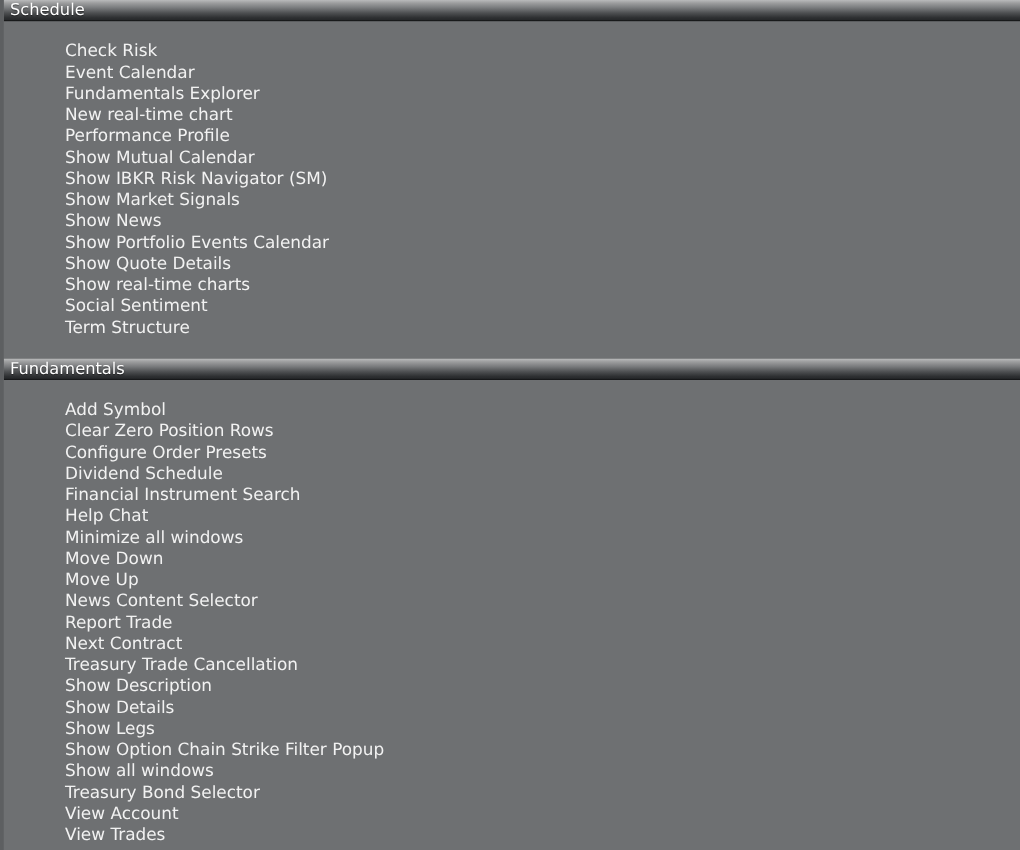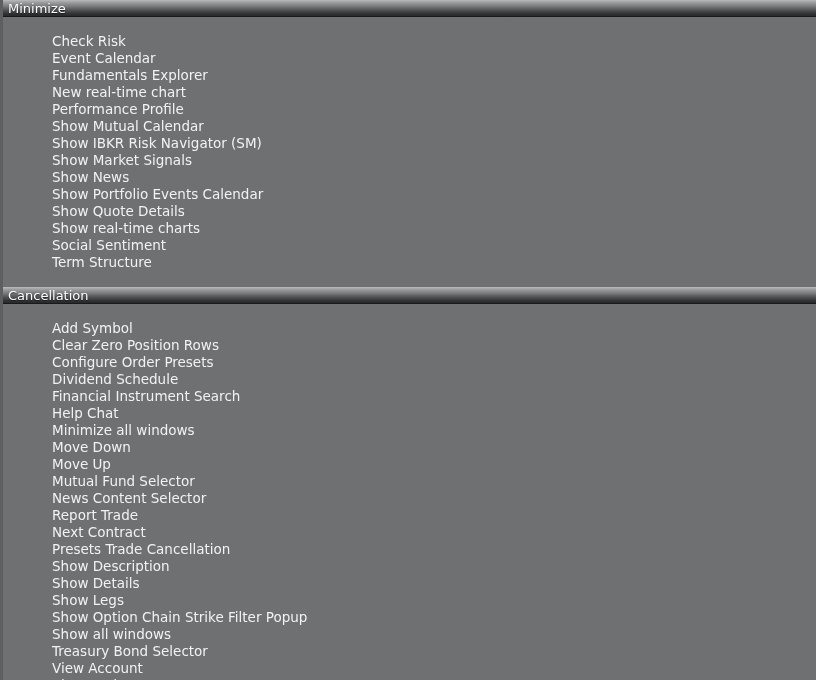--- a/index.html
+++ b/index.html
@@ -65,55 +65,54 @@
     box-sizing: border-box;
     overflow: hidden;
   }
 </style>
 </head>
 <body>
 
 <div id="panel">
   <div id="sections-root">
       <div class="section">
-        <div class="section-header">Minimize</div>
+        <div class="section-header">Schedule</div>
         <div class="section-items">
           <div class="menu-item">Check Risk</div>
           <div class="menu-item">Event Calendar</div>
           <div class="menu-item">Fundamentals Explorer</div>
           <div class="menu-item">New real-time chart</div>
           <div class="menu-item">Performance Profile</div>
           <div class="menu-item">Show Mutual Calendar</div>
           <div class="menu-item">Show IBKR Risk Navigator (SM)</div>
           <div class="menu-item">Show Market Signals</div>
           <div class="menu-item">Show News</div>
           <div class="menu-item">Show Portfolio Events Calendar</div>
           <div class="menu-item">Show Quote Details</div>
           <div class="menu-item">Show real-time charts</div>
           <div class="menu-item">Social Sentiment</div>
           <div class="menu-item">Term Structure</div>
         </div>
       </div>
       <div class="section">
-        <div class="section-header">Cancellation</div>
+        <div class="section-header">Fundamentals</div>
         <div class="section-items">
           <div class="menu-item">Add Symbol</div>
           <div class="menu-item">Clear Zero Position Rows</div>
           <div class="menu-item">Configure Order Presets</div>
           <div class="menu-item">Dividend Schedule</div>
           <div class="menu-item">Financial Instrument Search</div>
           <div class="menu-item">Help Chat</div>
           <div class="menu-item">Minimize all windows</div>
           <div class="menu-item">Move Down</div>
           <div class="menu-item">Move Up</div>
-          <div class="menu-item">Mutual Fund Selector</div>
           <div class="menu-item">News Content Selector</div>
           <div class="menu-item">Report Trade</div>
           <div class="menu-item">Next Contract</div>
-          <div class="menu-item">Presets Trade Cancellation</div>
+          <div class="menu-item">Treasury Trade Cancellation</div>
           <div class="menu-item">Show Description</div>
           <div class="menu-item">Show Details</div>
           <div class="menu-item">Show Legs</div>
           <div class="menu-item">Show Option Chain Strike Filter Popup</div>
           <div class="menu-item">Show all windows</div>
           <div class="menu-item">Treasury Bond Selector</div>
           <div class="menu-item">View Account</div>
           <div class="menu-item">View Trades</div>
         </div>
       </div>

